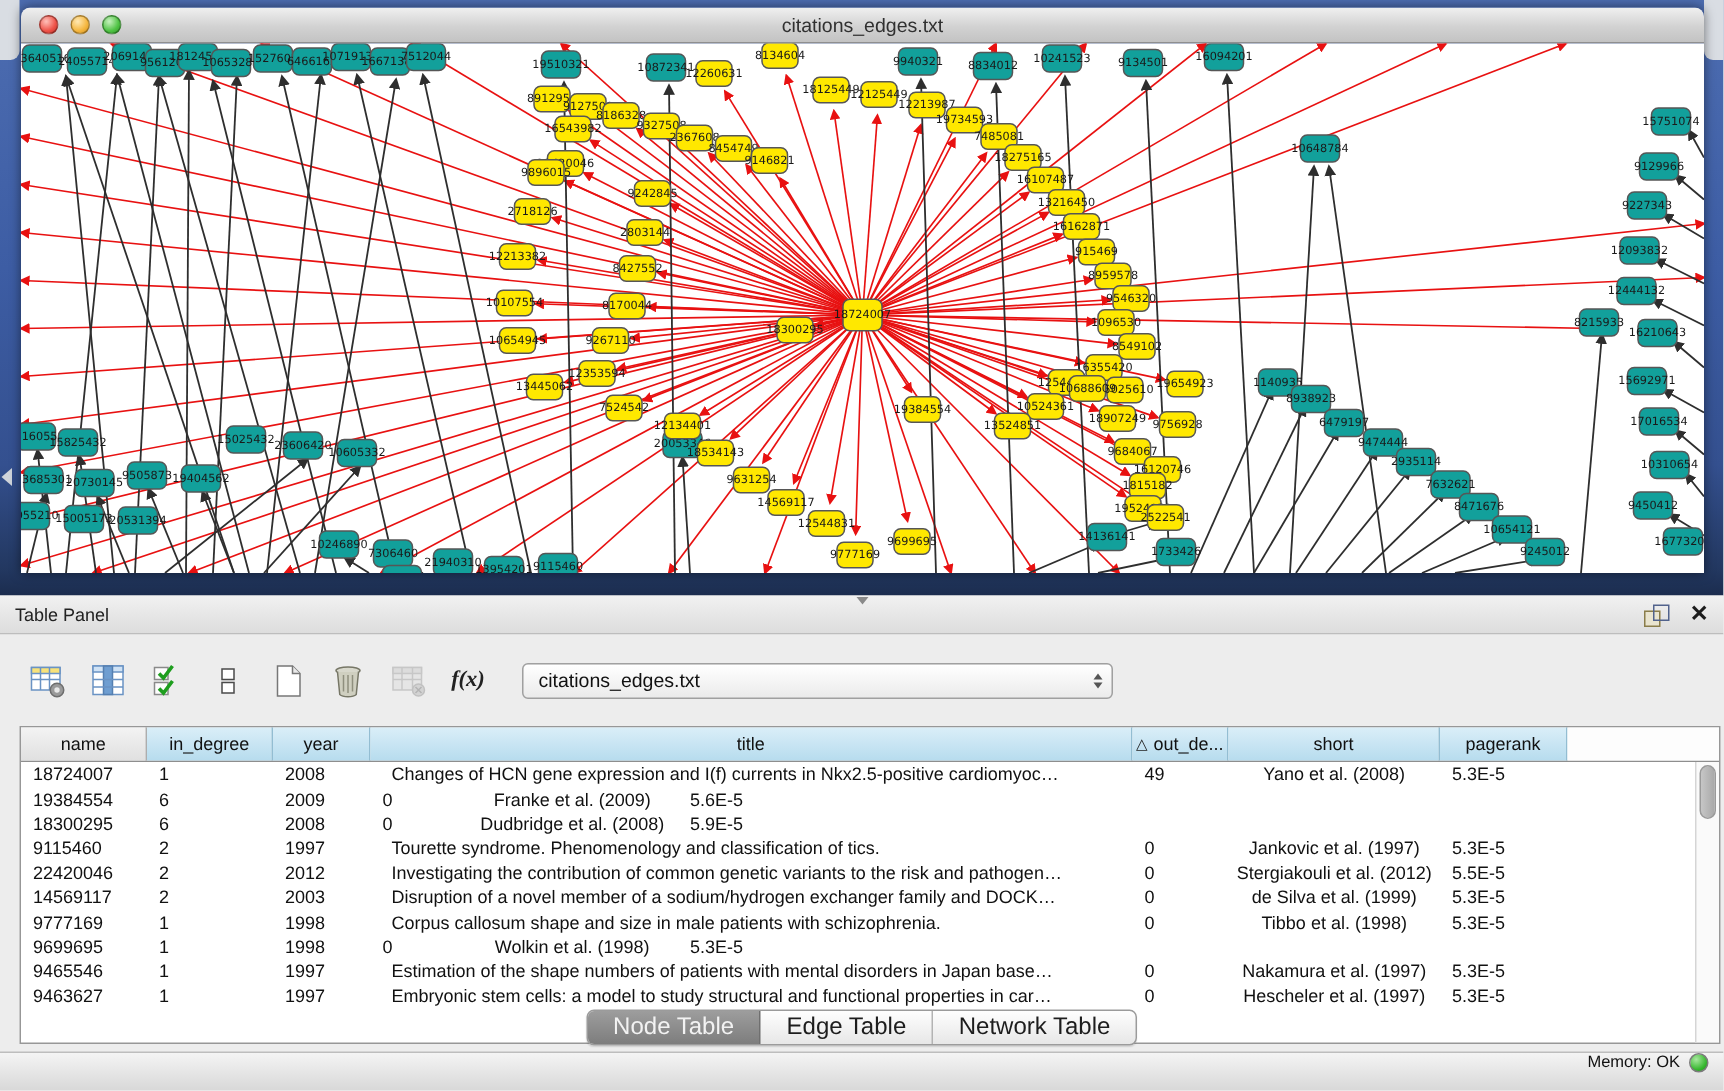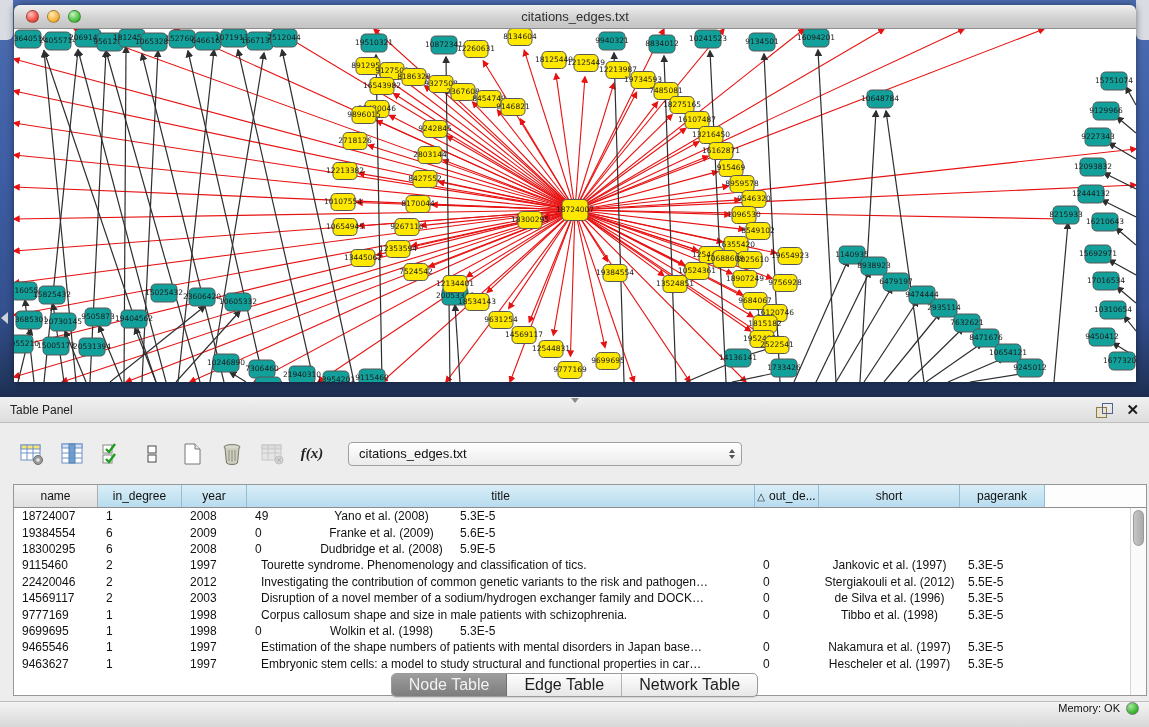--- a/index.html
+++ b/index.html
@@ -600,20 +600,21 @@
       <div class="th c5">short</div>
       <div class="th c6">pagerank</div>
       <div class="th fill"></div>
     </div>
   <div class="tbody">
     <div id="rows">
         <div class="tr">
     <span class="td c0">18724007</span>
           <span class="td c1">1</span>
           <span class="td c2">2008</span>
+    <span class="td ttl c3">Changes of HCN gene expression and I(f) currents in Nkx2.5-positive cardiomyoc…</span>
           <span class="td c4">49</span>
           <span class="td ctr c5">Yano et al. (2008)</span>
     <span class="td c6">5.3E-5</span>
   </div>
         <div class="tr">
     <span class="td c0">19384554</span>
           <span class="td c1">6</span>
           <span class="td c2">2009</span>
           <span class="td c4">0</span>
           <span class="td ctr c5">Franke et al. (2009)</span>
@@ -644,21 +645,21 @@
           <span class="td c4">0</span>
           <span class="td ctr c5">Stergiakouli et al. (2012)</span>
     <span class="td c6">5.5E-5</span>
   </div>
         <div class="tr">
     <span class="td c0">14569117</span>
           <span class="td c1">2</span>
           <span class="td c2">2003</span>
     <span class="td ttl c3">Disruption of a novel member of a sodium/hydrogen exchanger family and DOCK…</span>
           <span class="td c4">0</span>
-          <span class="td ctr c5">de Silva et al. (1996)</span>
+          <span class="td ctr c5">de Silva et al. (1999)</span>
     <span class="td c6">5.3E-5</span>
   </div>
         <div class="tr">
     <span class="td c0">9777169</span>
           <span class="td c1">1</span>
           <span class="td c2">1998</span>
     <span class="td ttl c3">Corpus callosum shape and size in male patients with schizophrenia.</span>
           <span class="td c4">0</span>
           <span class="td ctr c5">Tibbo et al. (1998)</span>
     <span class="td c6">5.3E-5</span>

